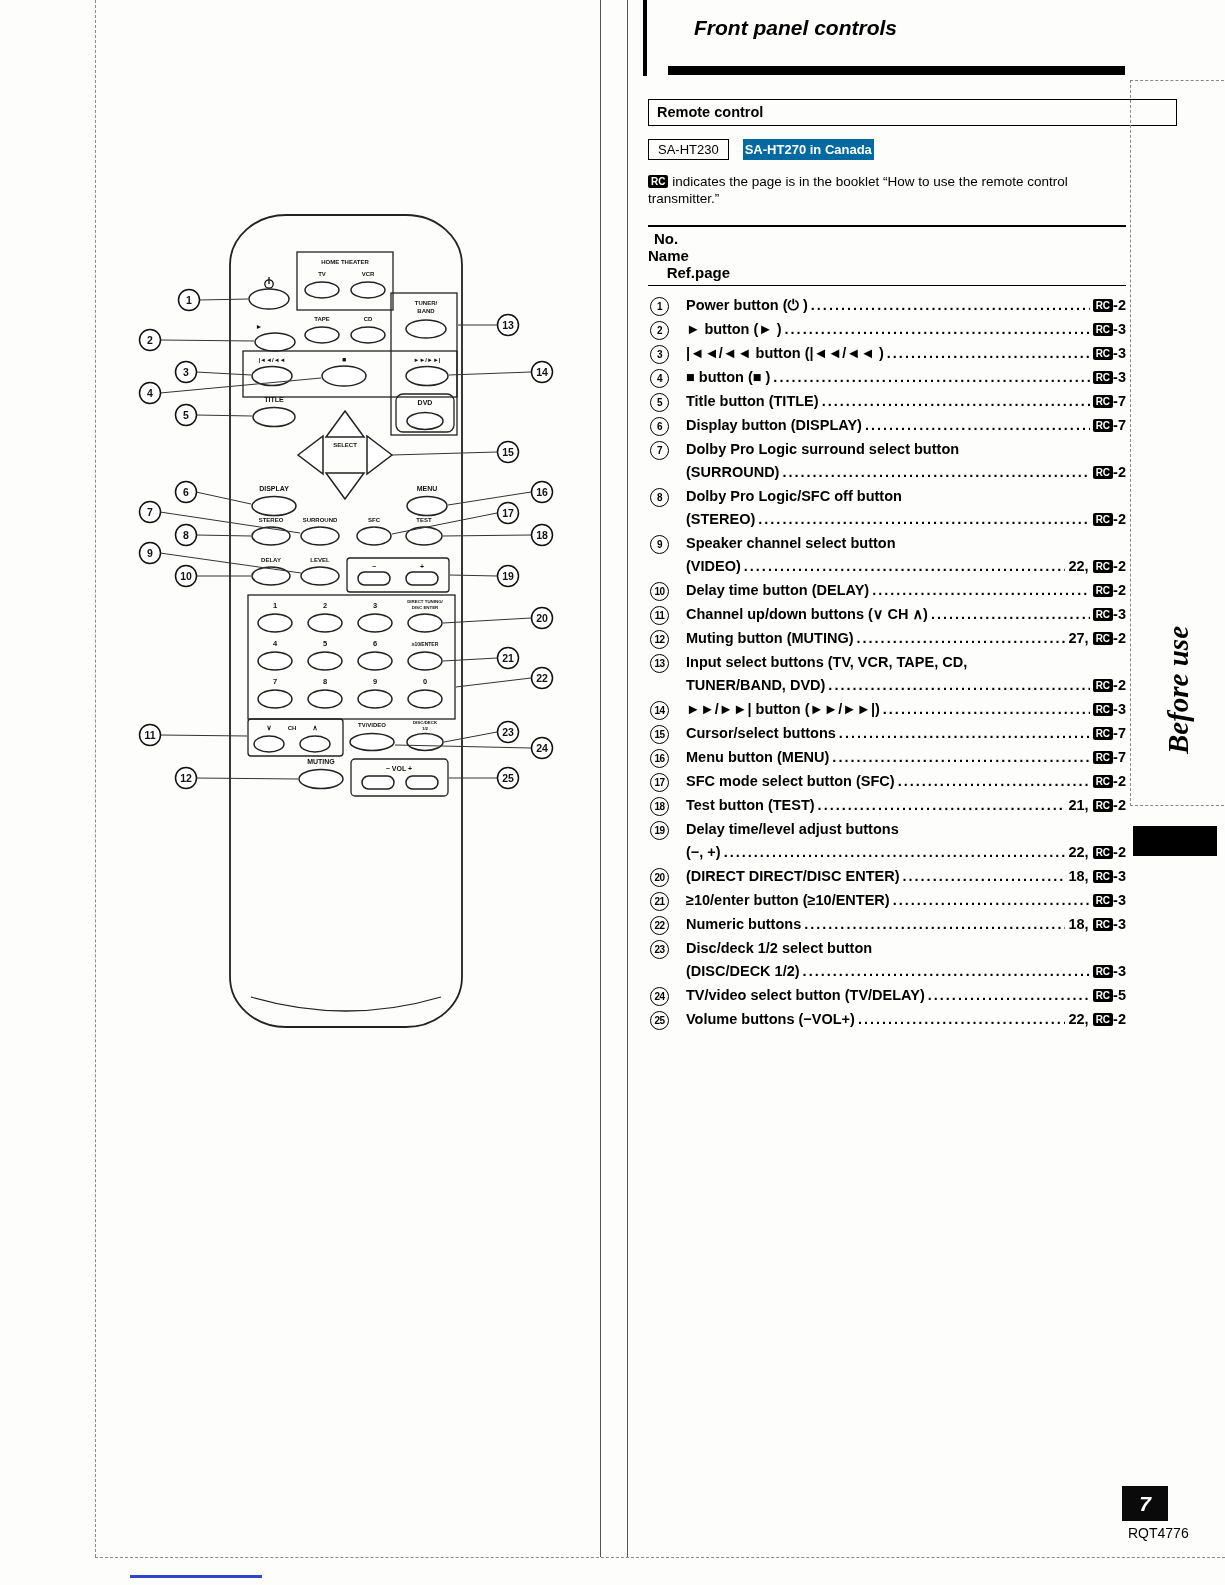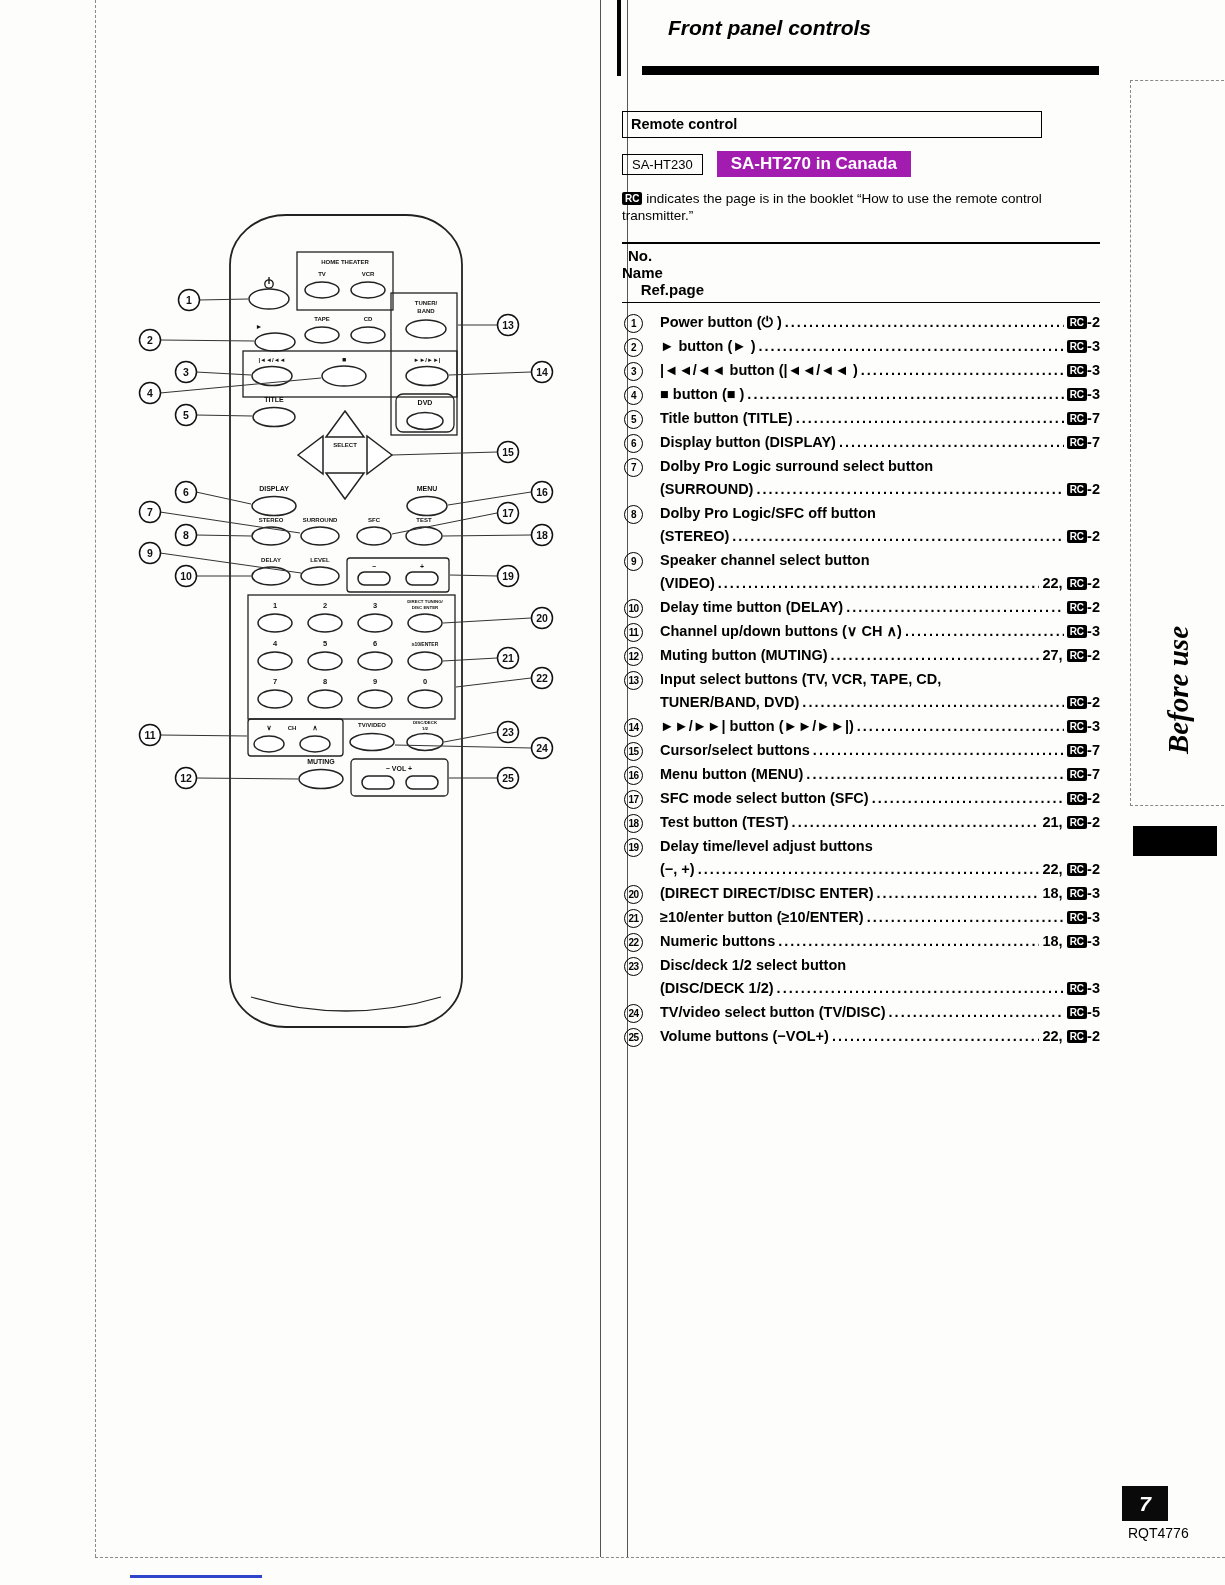--- a/index.html
+++ b/index.html
@@ -6,29 +6,29 @@
   .page { position:relative; width:1225px; height:1585px; background:#fdfdfc; margin:0 auto;
           font-family:"Liberation Sans", sans-serif; color:#000; overflow:hidden; }
 
   
   .vdash { position:absolute; top:0; height:1557px; width:0; border-left:1px dashed #8a8a8a; }
   .vsolid { position:absolute; top:0; height:1557px; width:0; border-left:1px solid #555; }
   .hdash-bottom { position:absolute; left:95px; width:1130px; top:1557px; border-top:1px dashed #8a8a8a; }
   .blue-mark { position:absolute; left:130px; top:1575px; width:132px; height:3px; background:#2f45cc; }
 
   
-  .right-col { position:absolute; left:622px; top:0; width:478px; }
+  .right-col { position:absolute; left:648px; top:0; width:478px; }
   .fp-header { position:relative; padding-top:16px; }
   .fp-vline { position:absolute; left:-5px; top:0; width:4px; height:76px; background:#000; }
   .fp-title { font-style:italic; font-weight:bold; font-size:21px; padding-left:46px; }
   .fp-bar { margin-top:26px; margin-left:20px; width:457px; height:9px; background:#000; }
-  .rc-box { margin-top:36px; border:1.5px solid #000; padding:4px 8px 5px; font-weight:bold; font-size:14.5px; width:420px; box-sizing:border-box; }
+  .rc-box { margin-top:24px; border:1.5px solid #000; padding:4px 8px 5px; font-weight:bold; font-size:14.5px; width:529px; box-sizing:border-box; }
   .models { margin-top:13px; display:flex; gap:14px; align-items:center; }
   .model-outline { border:1.5px solid #000; font-weight:normal; font-size:13px; padding:2px 9px; }
-  .model-solid { background:#a21caf; color:#fff; font-weight:bold; font-size:17px; padding:3px 14px; }
+  .model-solid { background:#0369a1; color:#fff; font-weight:bold; font-size:13px; padding:3px 2px; }
   .note { margin:13px 0 0; font-size:13.5px; line-height:17px; width:472px; }
   .rc-badge { display:inline-block; background:#000; color:#fff; font-weight:bold; font-size:10px;
               padding:0 3px; border-radius:2px; line-height:13px; vertical-align:1px; }
 
   .btable { margin-top:18px; }
   .thead { display:flex; align-items:baseline; border-top:2.5px solid #000; border-bottom:1.5px solid #000;
            padding:3px 0 4px; font-weight:bold; font-size:15px;flex-direction:column; }
   .th-no { width:80px; padding-left:6px; }
   .th-name { flex:1; text-align:center; }
   .th-ref { width:82px; text-align:right; padding-right:2px; }
@@ -580,21 +580,21 @@
             <div class="rline">
               <span>(DISC/DECK 1/2)</span>
               <span class="dots"></span>
               <span class="ref"><span></span><span class="rc-badge">RC</span><span>-3</span></span>
             </div>
           </div>
 
         <div class="row">
             <span class="cnum">24</span>
             <div class="rline">
-              <span>TV/video select button (TV/DISC)</span>
+              <span>TV/video select button (TV/DELAY)</span>
               <span class="dots"></span>
               <span class="ref"><span></span><span class="rc-badge">RC</span><span>-5</span></span>
             </div>
           </div>
 
         <div class="row">
             <span class="cnum">25</span>
             <div class="rline">
               <span>Volume buttons (−VOL+)</span>
               <span class="dots"></span>

